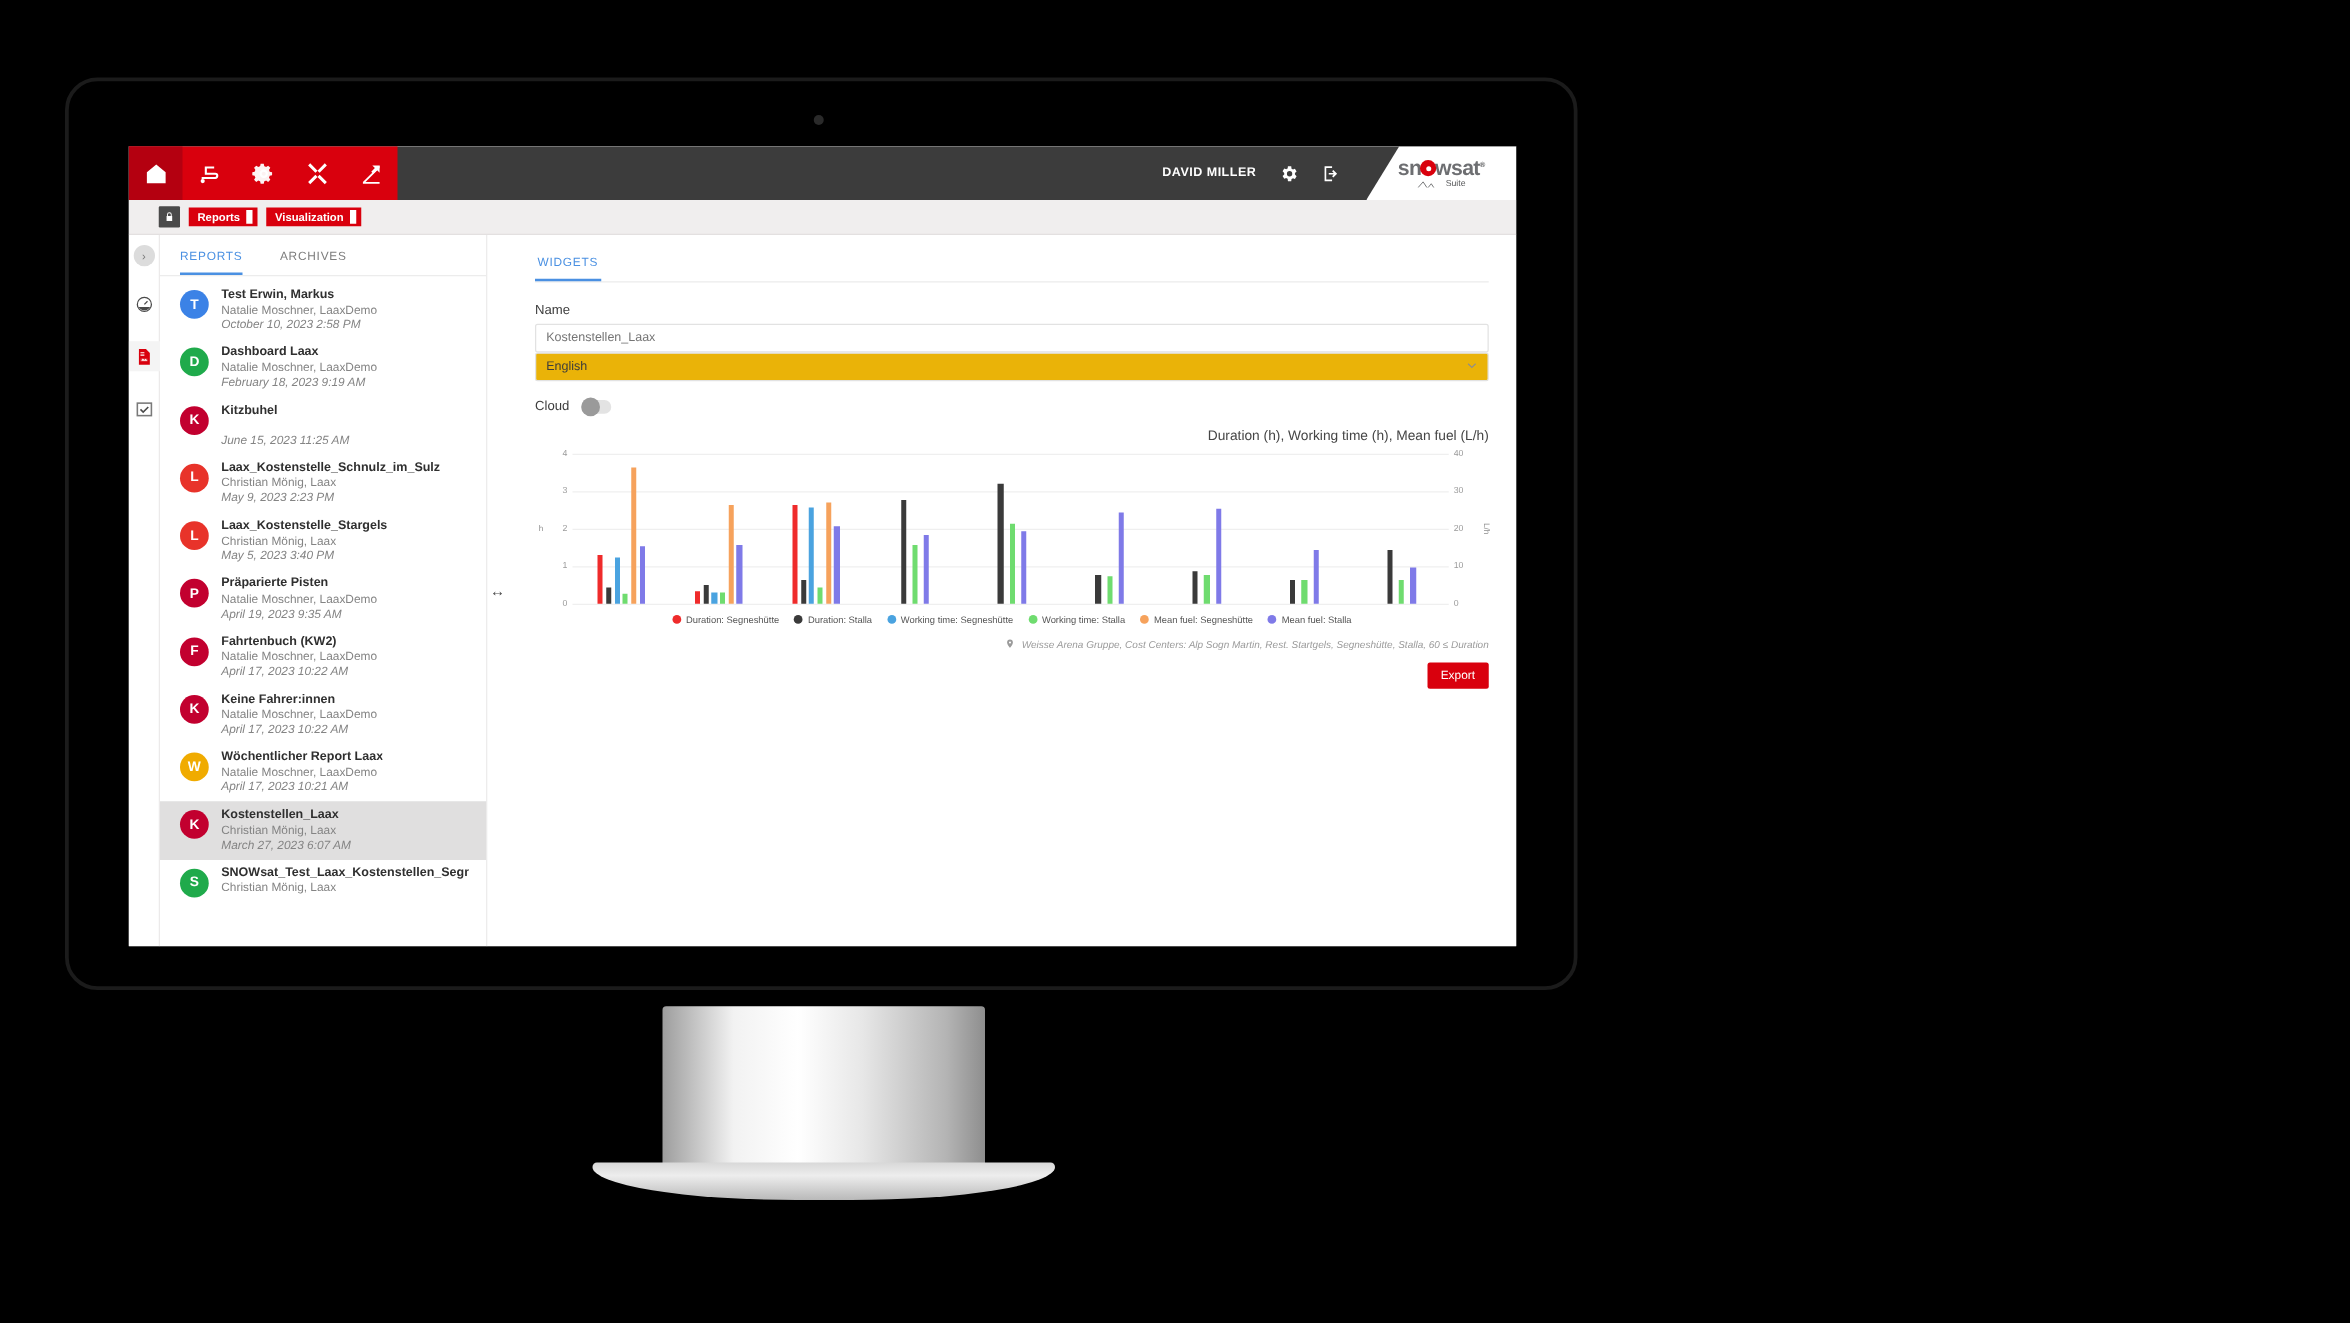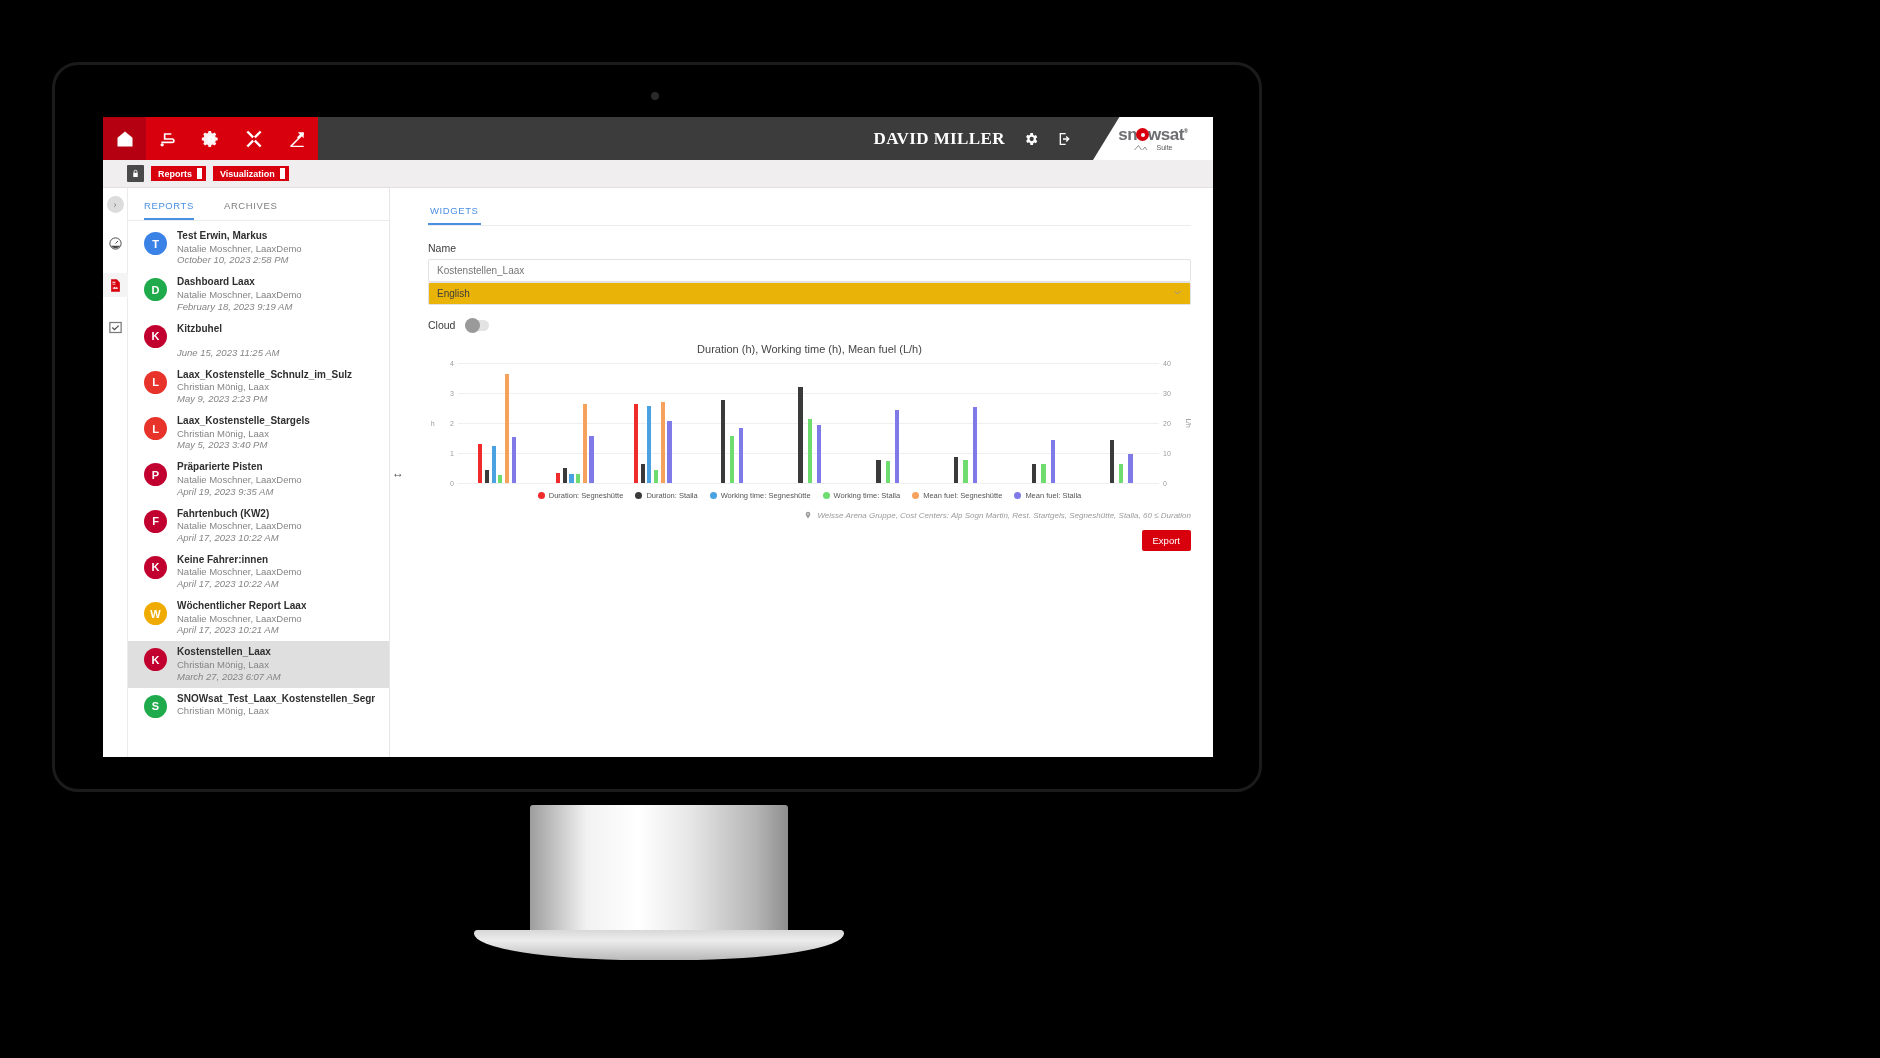--- a/index.html
+++ b/index.html
@@ -43,21 +43,21 @@
   
   .topbar { display:flex; height:43px; background:#3c3c3c; position:relative; }
   .topbar-red { display:flex; background:#d9000d; height:43px; padding:0 0 0 0; }
   .tb-icon {
     width:43px; height:43px; display:flex; align-items:center; justify-content:center;
     color:#fff; cursor:pointer;
   }
   .tb-icon.home { background:#b40010; }
   .tb-icon svg { width:20px; height:20px; fill:#fff; }
   .topbar-right { flex:1; display:flex; align-items:center; justify-content:flex-end; position:relative; }
-  .user-name { color:#fff; font-size:17px; font-weight:bold; letter-spacing:.4px;font-family:Liberation Serif, serif; }
+  .user-name { color:#fff; font-size:10px; font-weight:bold; letter-spacing:.4px; }
   .tb-gear, .tb-logout { margin-left:18px; display:flex; align-items:center; cursor:pointer; }
   .tb-gear svg, .tb-logout svg { width:16px; height:16px; fill:#fff; }
   .logo-wedge {
     width:120px; height:43px; background:#fff; margin-left:20px;
     clip-path: polygon(22% 0, 100% 0, 100% 100%, 0% 100%);
     display:flex; flex-direction:column; align-items:center; justify-content:center;
   }
   .logo-main { font-size:17px; font-weight:bold; letter-spacing:-.5px; line-height:1; color:#58595b; position:relative; }
   .logo-main .gray { color:#6d6e71; }
   .logo-o {
@@ -134,21 +134,21 @@
   .chev { position:absolute; right:9px; top:6px; width:9px; height:9px; pointer-events:none; }
   .cloud-row { display:flex; align-items:center; gap:10px; margin-top:14px; }
   .cloud-lbl { font-size:10.5px; color:#3c3c3c; }
   .toggle {
     width:24px; height:11px; border-radius:7px; background:#e3e3e3; position:relative; cursor:pointer;
   }
   .toggle::after { content:""; position:absolute; left:0; top:-2px; width:15px; height:15px; border-radius:50%; background:#9a9a9a; }
 
   
   .chart-wrap { margin-top:12px; }
-  .chart-title { text-align:center; font-size:11px; color:#454545; margin-bottom:8px; }
+  .chart-title { text-align:right; font-size:11px; color:#454545; margin-bottom:8px; }
   .plot { position:relative; height:120px; margin:0 32px 0 30px; }
   .gridline { position:absolute; left:0; right:0; height:1px; background:#efefef; }
   .ytick { position:absolute; font-size:7px; color:#9b9b9b; transform:translateY(-50%); }
   .ytick.left { left:-14px; text-align:right; width:10px; }
   .ytick.right { right:-18px; text-align:left; width:14px; }
   .axis-unit { position:absolute; font-size:6.5px; color:#8f8f8f; }
   .axis-unit.l { left:-27px; top:50%; transform:translateY(-50%); }
   .axis-unit.r { right:-33px; top:50%; transform:translateY(-50%); }
   .bars { position:absolute; inset:0; display:flex; align-items:flex-end; }
   .group { flex:1; display:flex; align-items:flex-end; justify-content:center; gap:2.5px; height:100%; }

